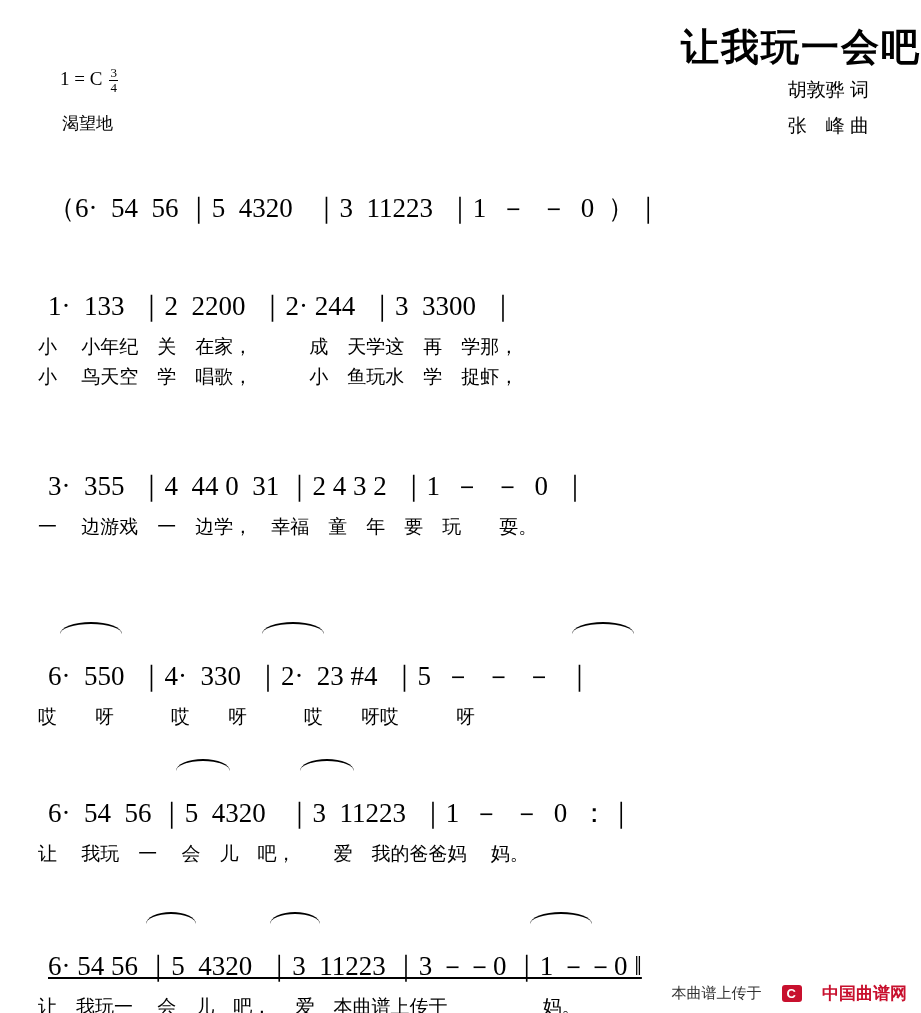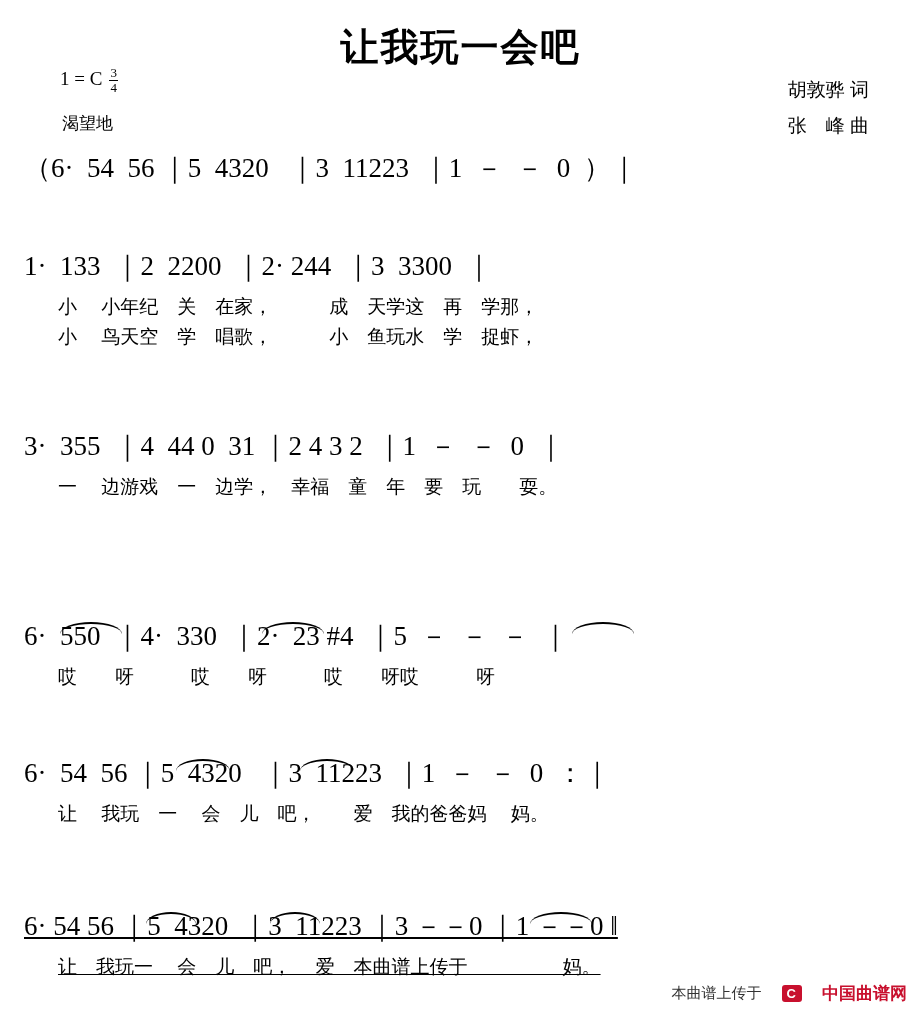--- a/index.html
+++ b/index.html
@@ -8,21 +8,21 @@
     background:#ffffff;
     font-family:"Liberation Serif", serif;
     color:#000;
     position:relative;
     overflow:hidden;
   }
   .sheet{position:relative;width:921px;height:1013px;}
 
   .title{
     position:absolute;top:22px;left:0;width:921px;
-    text-align:center;
+    text-align:right;
     font-family:"Liberation Sans", sans-serif;
     font-weight:bold;
     font-size:38px;
     letter-spacing:2px;
   }
 
   .key-sig{
     position:absolute;left:60px;top:66px;
     font-size:19px;
     font-family:"Liberation Serif", serif;
@@ -59,29 +59,30 @@
     position:absolute;
     left:0;width:921px;
     font-family:"Liberation Serif", serif;
   }
   .notes{
     position:relative;
     height:46px;
     font-size:27px;
     letter-spacing:0px;
     white-space:pre;
-    padding-left:24px;
+    padding-left:48px;
     box-sizing:border-box;
+    margin-top:40px;
   }
   .lyrics{
     position:relative;
     font-size:19px;
     font-family:"Liberation Sans", sans-serif;
     white-space:pre;
-    padding-left:58px;
+    padding-left:38px;
     box-sizing:border-box;
     height:30px;
   }
   .lyrics.second{height:30px;}
 
   .tie{
     position:absolute;
     border:2px solid #000;
     border-bottom:none;
     border-left:none;

